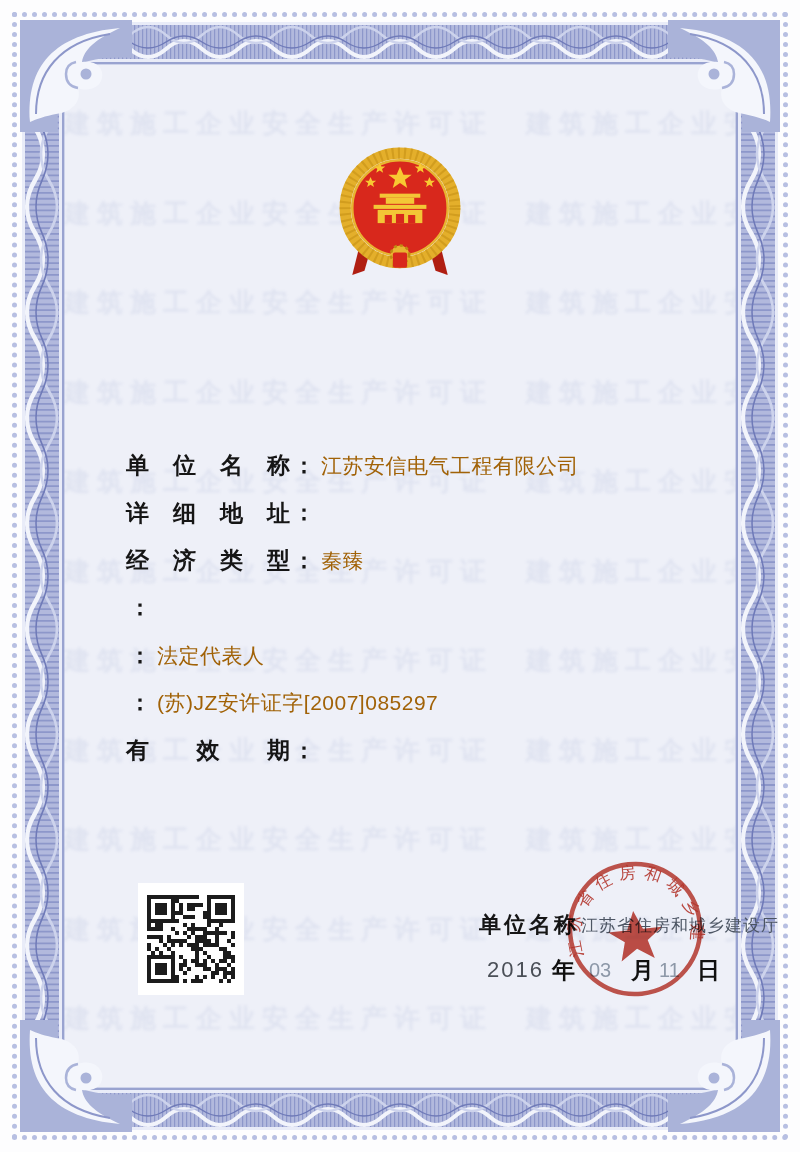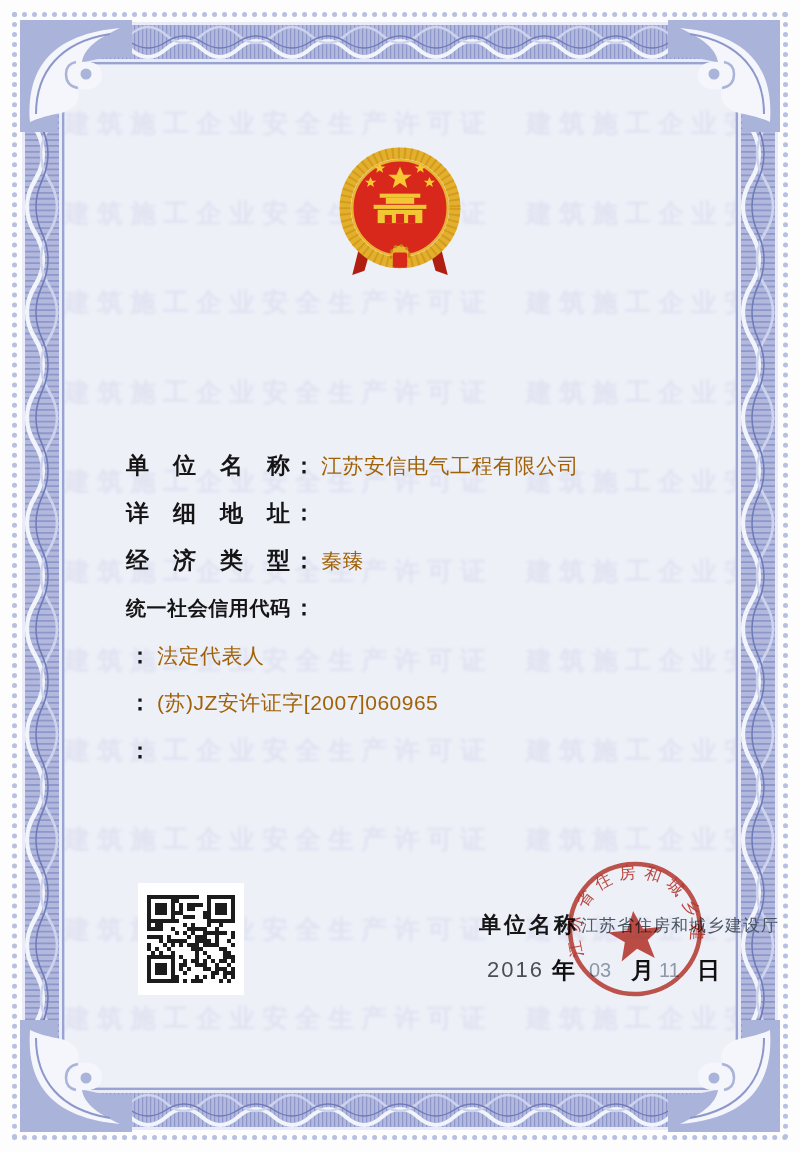--- a/index.html
+++ b/index.html
@@ -193,32 +193,32 @@
     <div class="row">
       <span class="flabel">详细地址</span>
         <span class="fcolon">：</span>
     </div>
     <div class="row">
       <span class="flabel">经济类型</span>
         <span class="fcolon">：</span>
         <span class="fvalue">秦臻</span>
     </div>
     <div class="row long">
-      <span class="flabel">统一社会信用代码</span>
         <span class="fcolon">：</span>
     </div>
     <div class="row">
         <span class="fcolon">：</span>
         <span class="fvalue">法定代表人</span>
     </div>
     <div class="row">
         <span class="fcolon">：</span>
-        <span class="fvalue">(苏)JZ安许证字[2007]060965</span>
-    </div>
-    <div class="row">
+        <span class="fvalue">(苏)JZ安许证字[2007]085297</span>
+    </div>
+    <div class="row">
+      <span class="flabel">有效期</span>
         <span class="fcolon">：</span>
     </div>
   </div>
 
   <div class="qr-quiet">
     <div class="qr-grid" id="qr">
         <div class="qr-cell" style="left: 0px; top: 0px;"></div>
         <div class="qr-cell" style="left: 4px; top: 0px;"></div>
         <div class="qr-cell" style="left: 8px; top: 0px;"></div>
         <div class="qr-cell" style="left: 12px; top: 0px;"></div>

